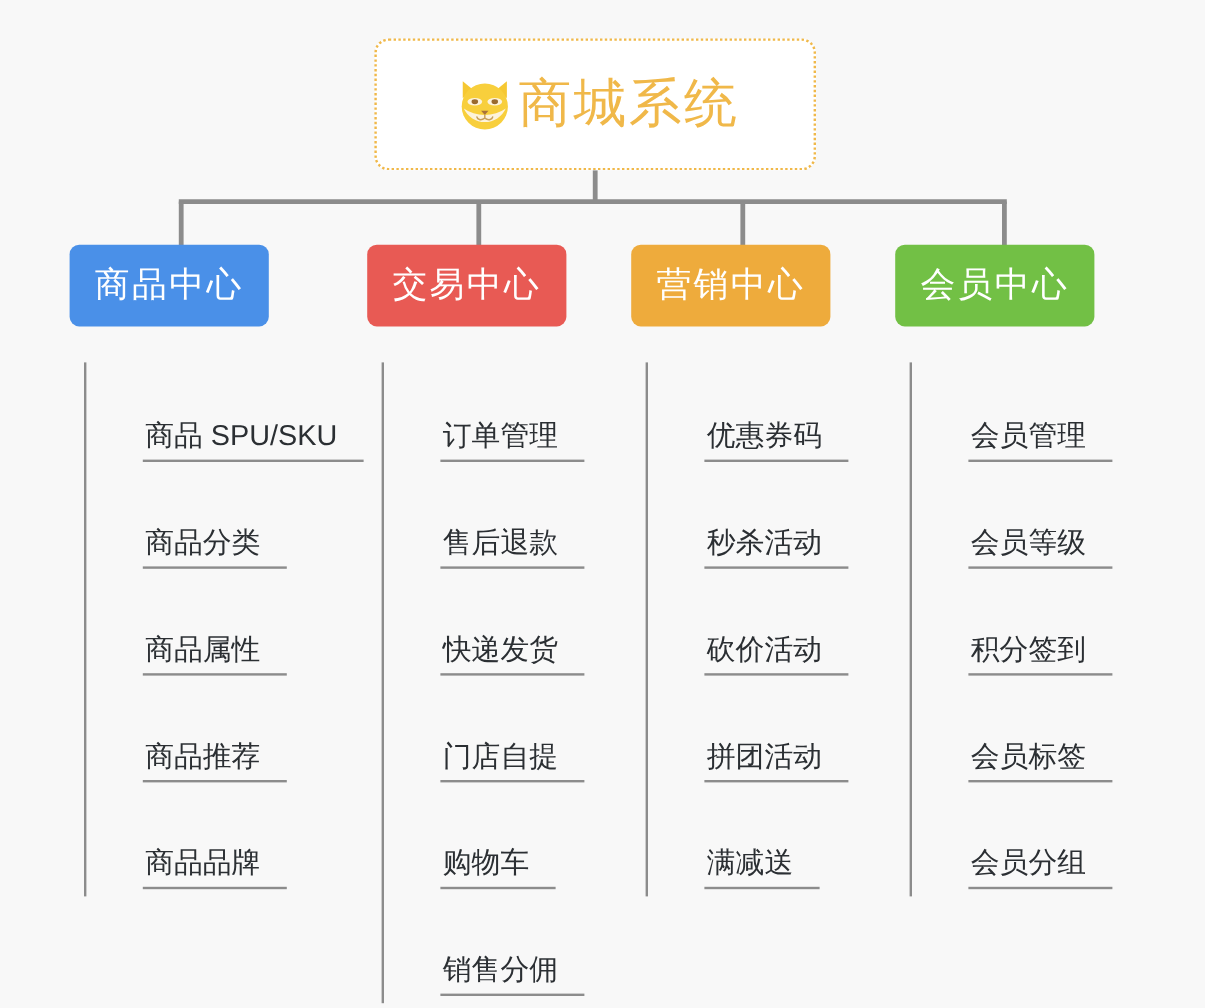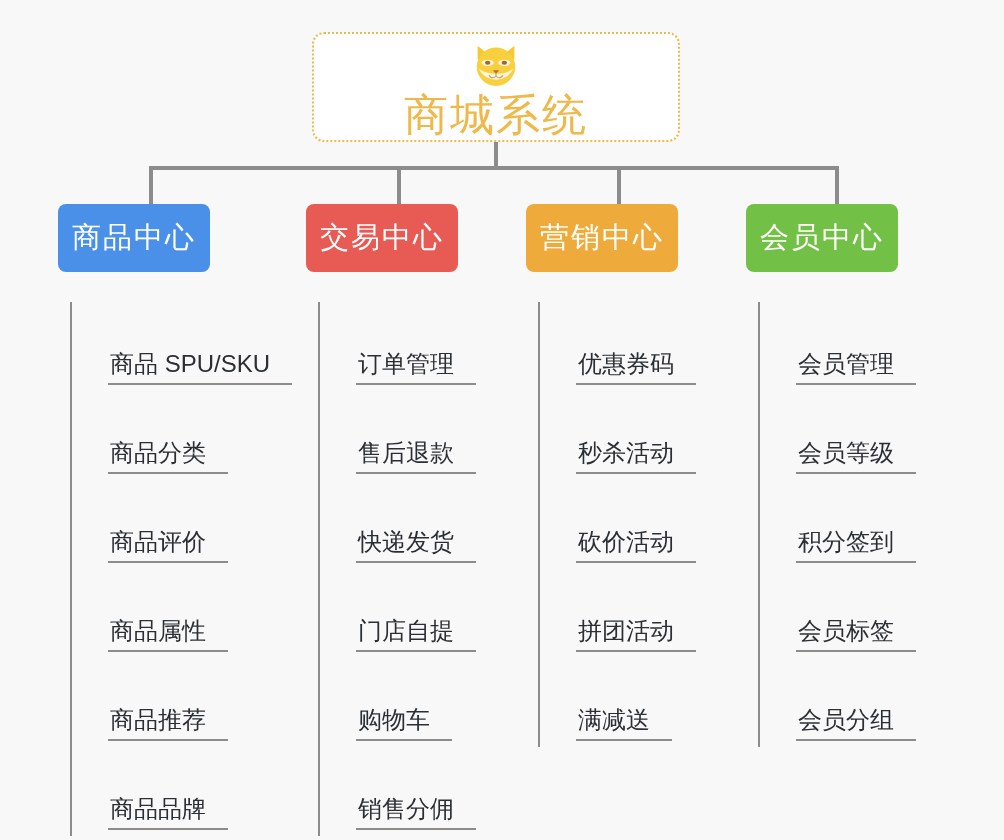--- a/index.html
+++ b/index.html
@@ -29,21 +29,20 @@
     left: 312px;
     top: 32px;
     width: 368px;
     height: 110px;
     background: #ffffff;
     border: 2px dotted #f0b849;
     border-radius: 12px;
     display: flex;
     align-items: center;
     justify-content: center;
-    flex-direction: column;
   }
   .root-logo {
     width: 56px;
     height: 56px;
     flex: none;
     display: block;
   }
   .root-title {
     font-size: 44px;
     line-height: 1;
@@ -74,39 +73,39 @@
     position: absolute;
     top: 0;
     width: 186px;
   }
   .col-0 { left: 58px; }
   .col-1 { left: 306px; }
   .col-2 { left: 526px; }
   .col-3 { left: 746px; }
 
   .col-header {
-    width: 152px;
+    width: 166px;
     height: 68px;
     border-radius: 8px;
     display: flex;
     align-items: center;
     justify-content: center;
     color: #ffffff;
     font-size: 29px;
     letter-spacing: 2px;
     white-space: nowrap;
     position: relative;
     z-index: 2;
   }
 
   .col-items {
     position: relative;
     margin-top: 30px;
     margin-left: 12px;
-    padding-left: 6px;
+    padding-left: 17px;
     border-left: 2px solid #8c8c8c;
   }
   .item {
     position: relative;
     height: 89px;
     display: flex;
     align-items: flex-end;
     padding-left: 30px;
     padding-bottom: 6px;
   }
@@ -162,23 +161,20 @@
         <span>商品中心</span>
       </div>
       <div class="col-items" style="border-left-color: rgb(140, 140, 140);">
         <div class="item">
             <span class="item-label" style="border-bottom-color: rgb(140, 140, 140);">商品 SPU/SKU</span>
           </div>
         <div class="item">
             <span class="item-label" style="border-bottom-color: rgb(140, 140, 140);">商品分类</span>
           </div>
         <div class="item">
-            <span class="item-label" style="border-bottom-color: rgb(140, 140, 140);">商品评价</span>
-          </div>
-        <div class="item">
             <span class="item-label" style="border-bottom-color: rgb(140, 140, 140); margin-top: 12px;">商品属性</span>
           </div>
         <div class="item">
             <span class="item-label" style="border-bottom-color: rgb(140, 140, 140); text-align: center;">商品推荐</span>
           </div>
         <div class="item">
             <span class="item-label" style="border-bottom-color: rgb(140, 140, 140);">商品品牌</span>
           </div>
       </div>
     </div>

